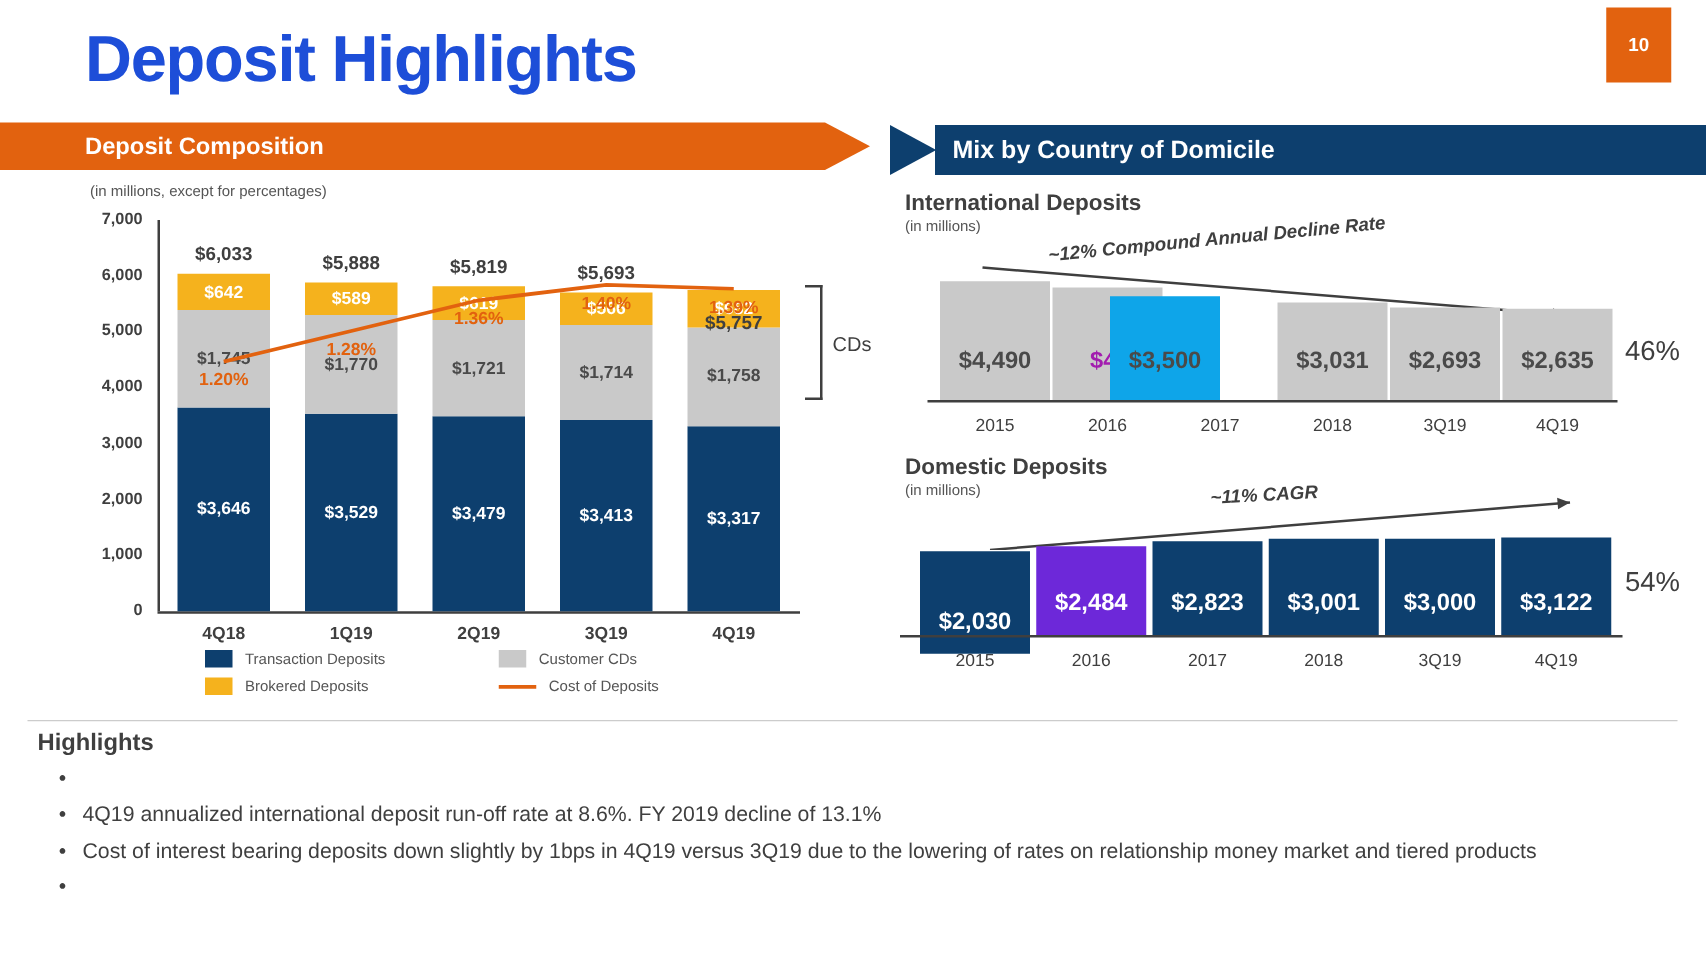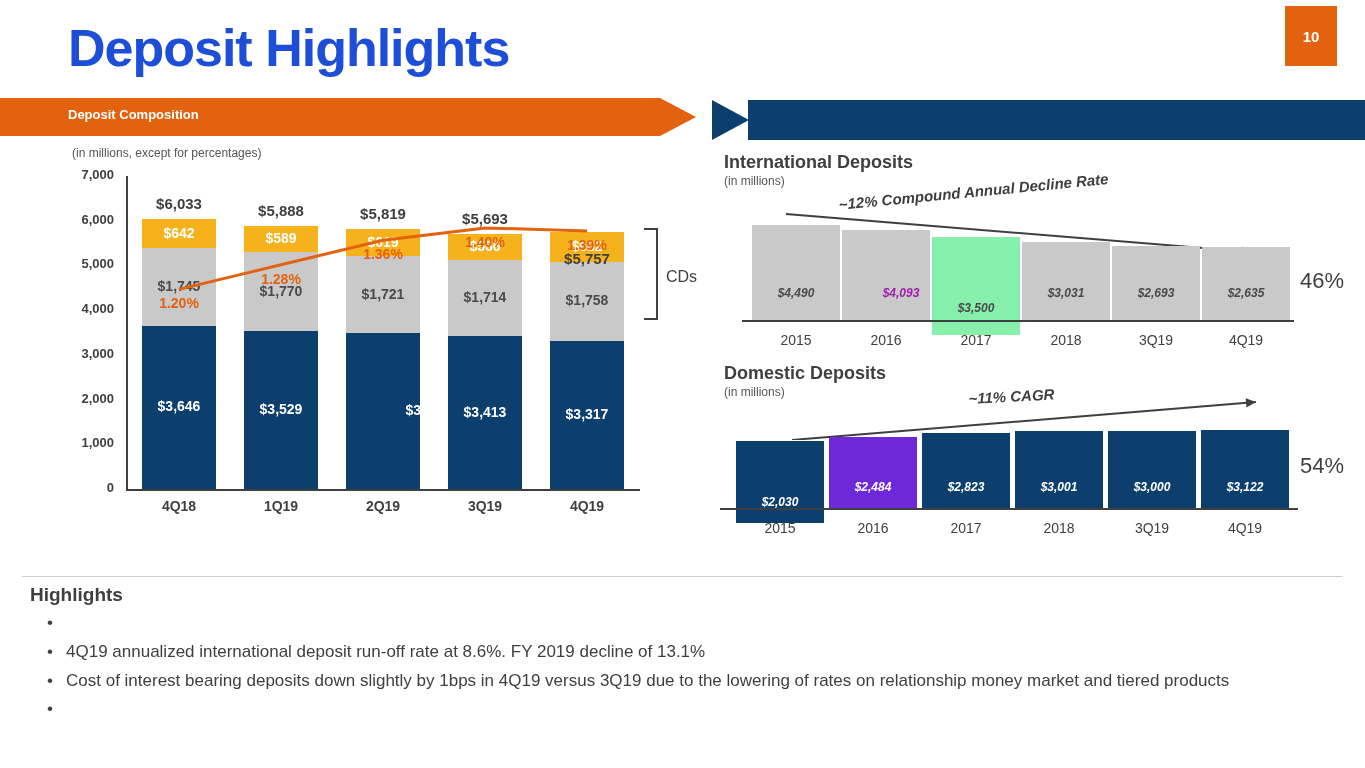--- a/index.html
+++ b/index.html
@@ -30,21 +30,21 @@
   .banner-left .bar {
     position:absolute; left:0; top:0; width:660px; height:38px; background:#e2620f;
   }
   .banner-left .arrow {
     position:absolute; left:660px; top:0; width:0; height:0;
     border-top:19px solid transparent; border-bottom:19px solid transparent;
     border-left:36px solid #e2620f;
   }
   .banner-left .label {
     position:absolute; left:68px; top:9px; color:#ffffff;
-    font-weight:bold; font-size:13px;
+    font-weight:bold; font-size:19px;
   }
   .banner-right {
     position:absolute; left:712px; top:100px; width:653px; height:40px;
   }
   .banner-right .bar {
     position:absolute; left:36px; top:0; width:617px; height:40px; background:#0d3f6e;
   }
   .banner-right .arrow {
     position:absolute; left:0; top:0; width:0; height:0;
     border-top:20px solid transparent; border-bottom:20px solid transparent;
@@ -93,21 +93,21 @@
   
   .legend { position:absolute; left:164px; top:520px; width:470px; font-size:12px; color:#555; }
   .legend-row { display:flex; margin-bottom:8px; }
   .legend-item { display:flex; align-items:center; width:240px; }
   .swatch { width:22px; height:14px; margin-right:10px; }
   .swatch-line { width:30px; height:3px; background:#e2620f; margin-right:10px; }
   
   .sec-title { position:absolute; font-size:18px; font-weight:bold; color:#3f3f3f; }
   .mini-bar { position:absolute; }
   .mini-label {
-    position:absolute; width:100%; text-align:center; font-weight:bold; font-size:12px;font-style:italic;
+    position:absolute; width:100%; text-align:center; font-weight:bold; font-size:19px;
   }
   .mini-tick {
     position:absolute; text-align:center; font-size:14px; color:#3f3f3f;
   }
   .pct {
     position:absolute; font-size:22px; color:#3f3f3f;
   }
   .trend-text {
     position:absolute; font-weight:bold; font-style:italic; font-size:15px; color:#3f3f3f;
   }
@@ -129,20 +129,21 @@
 <div class="slide-title">Deposit Highlights</div>
 
 <div class="banner-left">
   <div class="bar"></div>
   <div class="arrow"></div>
   <div class="label">Deposit Composition</div>
 </div>
 <div class="banner-right">
   <div class="arrow"></div>
   <div class="bar"></div>
+  <div class="label">Mix by Country of Domicile</div>
 </div>
 
 <div class="units-note" id="left-units">(in millions, except for percentages)</div>
 <div class="axis-line-v"></div>
 <div class="axis-line-h"></div>
 <div id="left-yticks">
     <div class="axis-label" style="left: 56px; top: 480px;">0</div>
     <div class="axis-label" style="left: 56px; top: 435.286px;">1,000</div>
     <div class="axis-label" style="left: 56px; top: 390.571px;">2,000</div>
     <div class="axis-label" style="left: 56px; top: 345.857px;">3,000</div>
@@ -170,21 +171,21 @@
     <div class="seg seg-cd" style="left: 244px; top: 252.059px; height: 79.1443px; position: absolute;">
       <div class="seg-label" style="top: 30.5721px; color: rgb(74, 74, 74);">$1,770</div>
     </div>
     <div class="seg seg-bk" style="left: 244px; top: 225.722px; height: 26.3367px; position: absolute;">
       <div class="seg-label" style="top: 4.16836px; color: rgb(255, 255, 255);">$589</div>
     </div>
     <div class="total-label" style="left: 244px; top: 201.722px;">$5,888</div>
     <div class="x-tick" style="left: 244px;">1Q19</div>
     <div class="cost-label" style="left: 244px; top: 270.786px;">1.28%</div>
     <div class="seg seg-tx" style="left: 346px; top: 333.439px; height: 155.561px; position: absolute;">
-      <div class="seg-label" style="top: 68.7805px; color: rgb(255, 255, 255); margin-left: 44px;">$3,479</div>
+      <div class="seg-label" style="top: 68.7805px; color: rgb(255, 255, 255);">$3,479</div>
     </div>
     <div class="seg seg-cd" style="left: 346px; top: 256.486px; height: 76.9533px; position: absolute;">
       <div class="seg-label" style="top: 29.4766px; color: rgb(74, 74, 74);">$1,721</div>
     </div>
     <div class="seg seg-bk" style="left: 346px; top: 228.808px; height: 27.6781px; position: absolute;">
       <div class="seg-label" style="top: 4.83907px; color: rgb(255, 255, 255);">$619</div>
     </div>
     <div class="total-label" style="left: 346px; top: 204.808px;">$5,819</div>
     <div class="x-tick" style="left: 346px;">2Q19</div>
     <div class="cost-label" style="left: 346px; top: 246.214px;">1.36%</div>
@@ -213,39 +214,59 @@
     <div class="x-tick" style="left: 550px;">4Q19</div>
     <div class="cost-label" style="left: 550px; top: 237px;">1.39%</div>
   </div>
 <svg id="cost-line-svg" style="position:absolute;left:126px;top:176px;width:514px;height:315px;" viewBox="0 0 514 315">
     <polyline points="53,113.35714285714289 155,88.78571428571428 257,64.2142857142857 359,51.928571428571445 461,55" fill="none" stroke="#e2620f" stroke-width="3"></polyline>
   </svg>
 <div class="cds-bracket"></div>
 <div class="cds-text">CDs</div>
 
 <div class="legend">
+  <div class="legend-row">
+    <div class="legend-item">
+      <span class="swatch" style="background:#0d3f6e"></span>
+      <span>Transaction Deposits</span>
+    </div>
+    <div class="legend-item">
+      <span class="swatch" style="background:#c9c9c9"></span>
+      <span>Customer CDs</span>
+    </div>
+  </div>
+  <div class="legend-row">
+    <div class="legend-item">
+      <span class="swatch" style="background:#f5b21d"></span>
+      <span>Brokered Deposits</span>
+    </div>
+    <div class="legend-item">
+      <span class="swatch-line"></span>
+      <span>Cost of Deposits</span>
+    </div>
+  </div>
 </div>
 
 <div class="sec-title" style="left:724px; top:152px;">International Deposits</div>
 <div class="units-note" style="left:724px; top:174px;">(in millions)</div>
 <div class="trend-text" style="left:838px; top:196px; transform:rotate(-5.5deg); transform-origin:left top;">~12% Compound Annual Decline Rate</div>
 <svg id="intl-arrow" style="position:absolute;left:780px;top:196px;width:490px;height:60px;">
     <line x1="6" y1="18" x2="472" y2="56" stroke="#3f3f3f" stroke-width="2"></line>
     <polygon points="472,56 461.69917166138464,59.859136631214135 462.4604890226518,50.52298162199056" fill="#3f3f3f"></polygon>
   </svg>
 <div id="intl-bars">
     <div class="mini-bar" style="left: 752px; top: 225px; width: 88px; height: 95px; background: rgb(201, 201, 201);">
       <div class="mini-label" style="bottom: 20px; color: rgb(74, 74, 74);">$4,490</div>
     </div>
     <div class="mini-tick" style="left: 752px; width: 88px; top: 332px;">2015</div>
     <div class="mini-bar" style="left: 842px; top: 229.686px; width: 88px; height: 90.3138px; background: rgb(201, 201, 201);">
       <div class="mini-label" style="bottom: 20px; color: #a21caf; margin-left: 15px;">$4,093</div>
     </div>
     <div class="mini-tick" style="left: 842px; width: 88px; top: 332px;">2016</div>
-    <div class="mini-bar" style="left: 932px; top: 236.686px; width: 88px; height: 98px; background: #86efac;">
+    <div class="mini-bar" style="left: 888px; top: 236.686px; width: 88px; height: 83px; background: #0ea5e9;">
       <div class="mini-label" style="bottom: 20px; color: rgb(74, 74, 74);">$3,500</div>
     </div>
     <div class="mini-tick" style="left: 932px; width: 88px; top: 332px;">2017</div>
     <div class="mini-bar" style="left: 1022px; top: 242.222px; width: 88px; height: 77.778px; background: rgb(201, 201, 201);">
       <div class="mini-label" style="bottom: 20px; color: rgb(74, 74, 74);">$3,031</div>
     </div>
     <div class="mini-tick" style="left: 1022px; width: 88px; top: 332px;">2018</div>
     <div class="mini-bar" style="left: 1112px; top: 246.212px; width: 88px; height: 73.7882px; background: rgb(201, 201, 201);">
       <div class="mini-label" style="bottom: 20px; color: rgb(74, 74, 74); text-align: center;">$2,693</div>
     </div>

